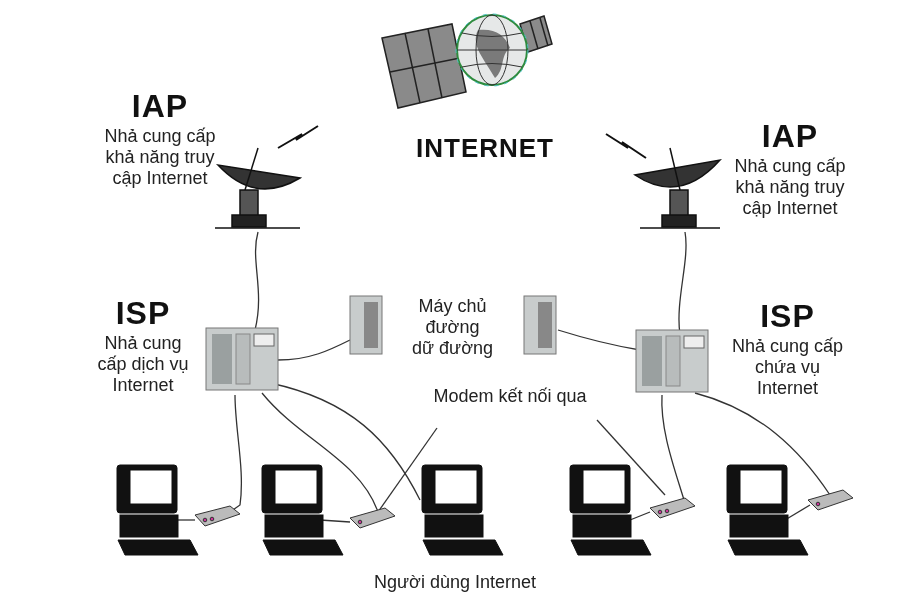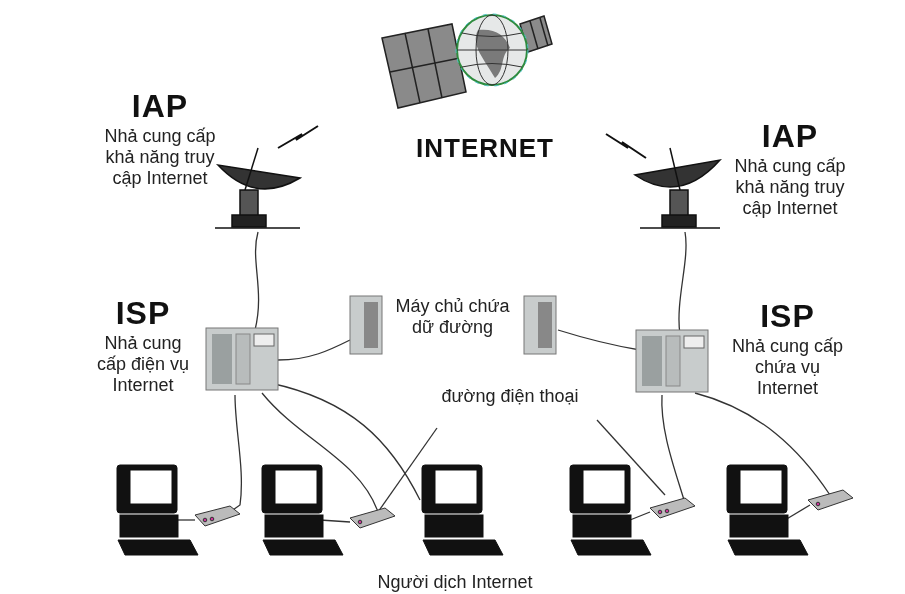--- a/index.html
+++ b/index.html
@@ -174,33 +174,33 @@
 <div class="txt" style="left:720px; top:118px; width:140px;">
   <div class="big">IAP</div>
   <div class="small">Nhả cung cấp</div>
   <div class="small">khả năng truy</div>
   <div class="small">cập Internet</div>
 </div>
 
 <div class="txt" style="left:88px; top:295px; width:110px;">
   <div class="big">ISP</div>
   <div class="small">Nhả cung</div>
-  <div class="small">cấp điện vụ</div>
+  <div class="small">cấp dịch vụ</div>
   <div class="small">Internet</div>
 </div>
 
 <div class="txt" style="left:390px; top:296px; width:125px;">
-  <div class="small">Máy chủ chứa</div>
+  <div class="small">Máy chủ đường</div>
   <div class="small">dữ đường</div>
 </div>
 
 <div class="txt" style="left:725px; top:298px; width:125px;">
   <div class="big">ISP</div>
   <div class="small">Nhả cung cấp</div>
   <div class="small">chứa vụ</div>
   <div class="small">Internet</div>
 </div>
 
 <div class="txt" style="left:430px; top:386px; width:160px;">
-  <div class="small">đường điện thoại</div>
-</div>
-
-<div class="txt small" style="left:365px; top:572px; width:180px;">Người dịch Internet</div>
+  <div class="small">Modem kết nối qua</div>
+</div>
+
+<div class="txt small" style="left:365px; top:572px; width:180px;">Người dùng Internet</div>
 
 </body></html>

